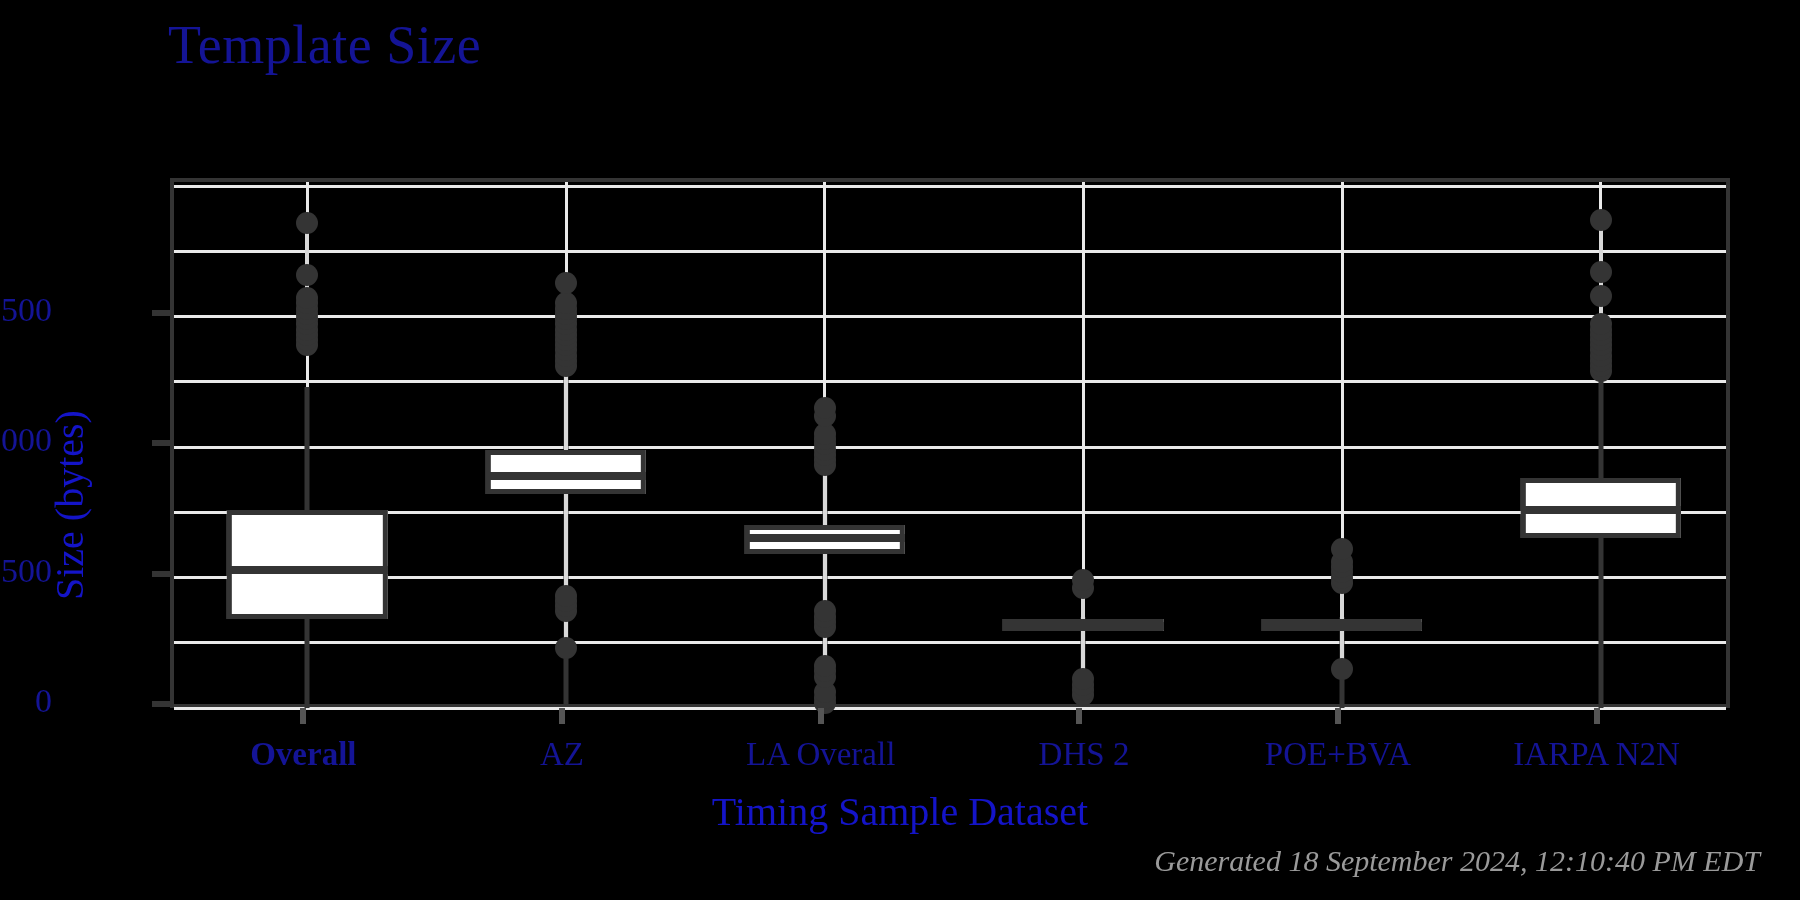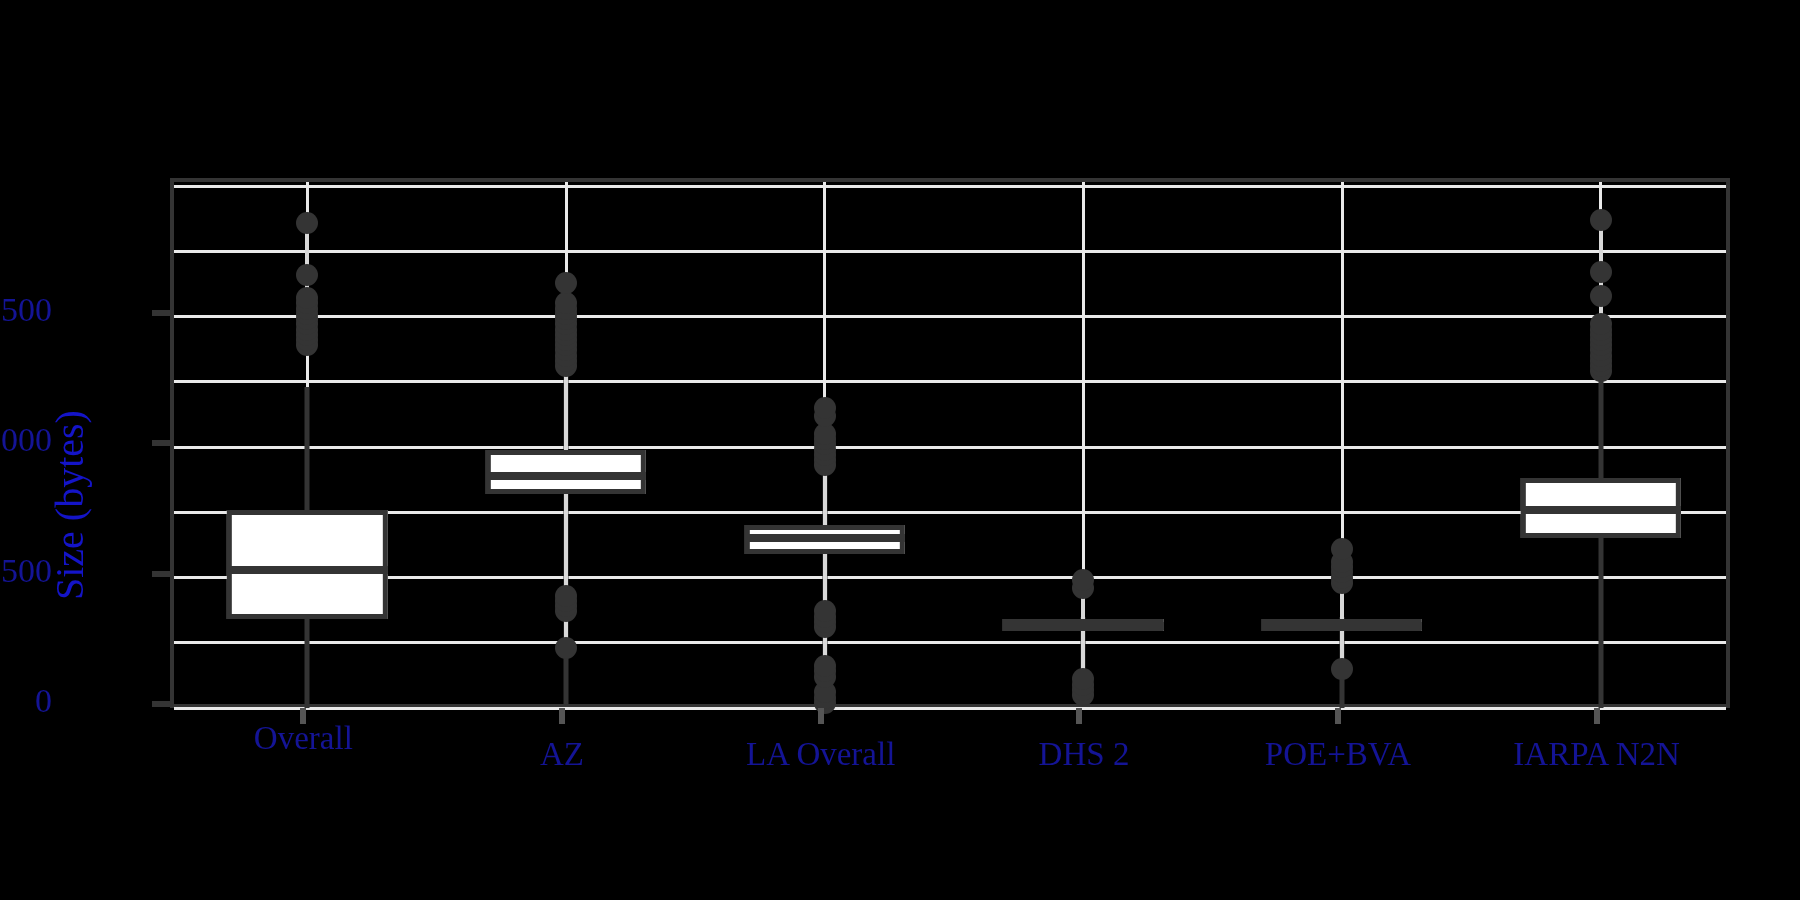--- a/index.html
+++ b/index.html
@@ -64,20 +64,21 @@
     position:absolute;right:40px;bottom:22px;
     font-family:"Liberation Serif",serif;font-style:italic;
     font-size:30px;color:#9a9a9a;white-space:nowrap;
   }
 </style>
 </head>
 <body>
 
 <div id="root">
 
+  <div class="chart-title">Template Size</div>
 
   <div class="axis-title-y" style="left:46px;top:600px;">Size (bytes)</div>
 
   <div id="plot">
       <div class="gridline-h" style="top: 524.5px;"></div>
       <div class="gridline-h" style="top: 459.25px;"></div>
       <div class="gridline-h" style="top: 394px;"></div>
       <div class="gridline-h" style="top: 328.75px;"></div>
       <div class="gridline-h" style="top: 263.5px;"></div>
       <div class="gridline-h" style="top: 198.25px;"></div>
@@ -213,27 +214,29 @@
   <div id="overlays">
       <div class="ytick" style="top: 682px;">0</div>
       <div class="ytickmark" style="left: 152px; top: 701px;"></div>
       <div class="ytick" style="top: 551.5px;">2 500</div>
       <div class="ytickmark" style="left: 152px; top: 570.5px;"></div>
       <div class="ytick" style="top: 421px;">5 000</div>
       <div class="ytickmark" style="left: 152px; top: 440px;"></div>
       <div class="ytick" style="top: 290.5px;">7 500</div>
       <div class="ytickmark" style="left: 152px; top: 309.5px;"></div>
       <div class="xtickmark" style="left: 300.333px; top: 708px;"></div>
-      <div class="xtick" style="left: 303.333px; top: 720px;">Overall</div>
+      <div class="xtick" style="left: 303.333px; top: 736px; font-weight: bold;">Overall</div>
       <div class="xtickmark" style="left: 559px; top: 708px;"></div>
       <div class="xtick" style="left: 562px; top: 736px;">AZ</div>
       <div class="xtickmark" style="left: 817.667px; top: 708px;"></div>
       <div class="xtick" style="left: 820.667px; top: 736px;">LA Overall</div>
       <div class="xtickmark" style="left: 1076.33px; top: 708px;"></div>
       <div class="xtick" style="left: 1084px; top: 736px;">DHS 2</div>
       <div class="xtickmark" style="left: 1335px; top: 708px;"></div>
       <div class="xtick" style="left: 1338px; top: 736px;">POE+BVA</div>
       <div class="xtickmark" style="left: 1593.67px; top: 708px;"></div>
       <div class="xtick" style="left: 1596.67px; top: 736px;">IARPA N2N</div>
     </div>
 
-
+  <div class="axis-title-x" style="top:788px;">Timing Sample Dataset</div>
+
+  <div class="footer-note">Generated 18 September 2024, 12:10:40 PM EDT</div>
 </div>
 
 </body></html>

